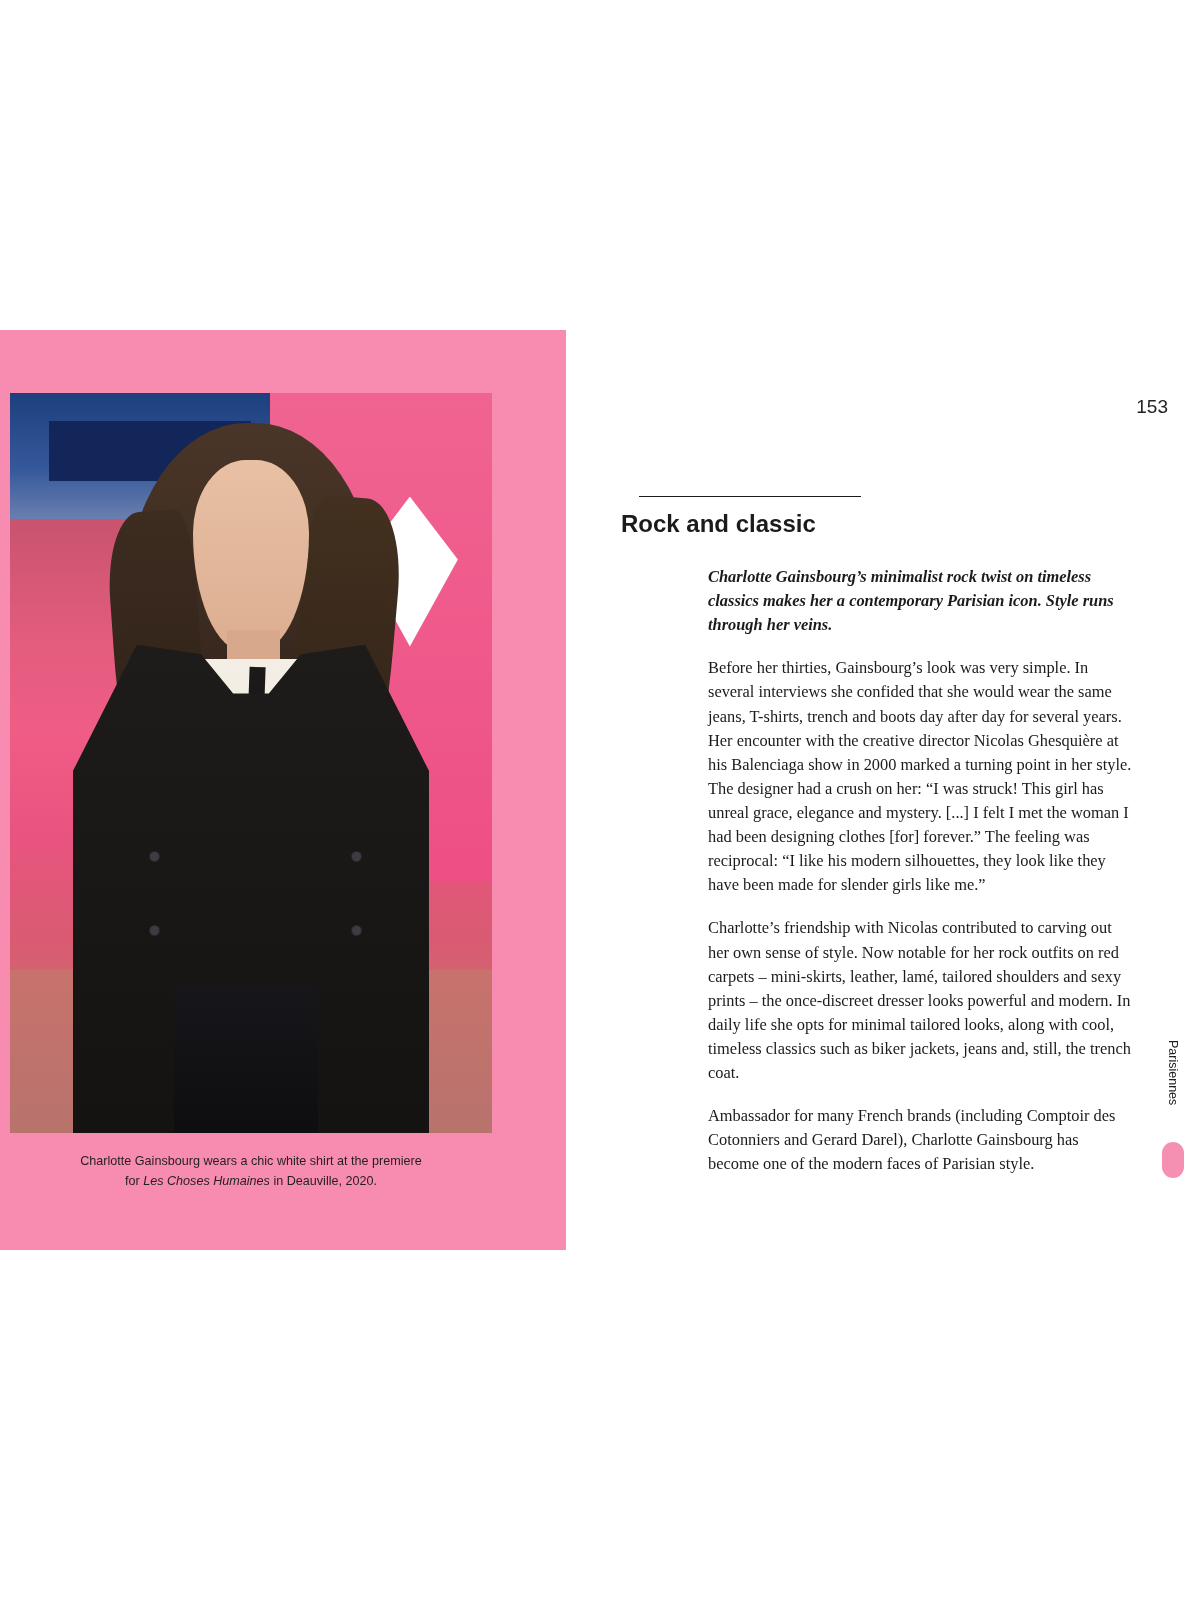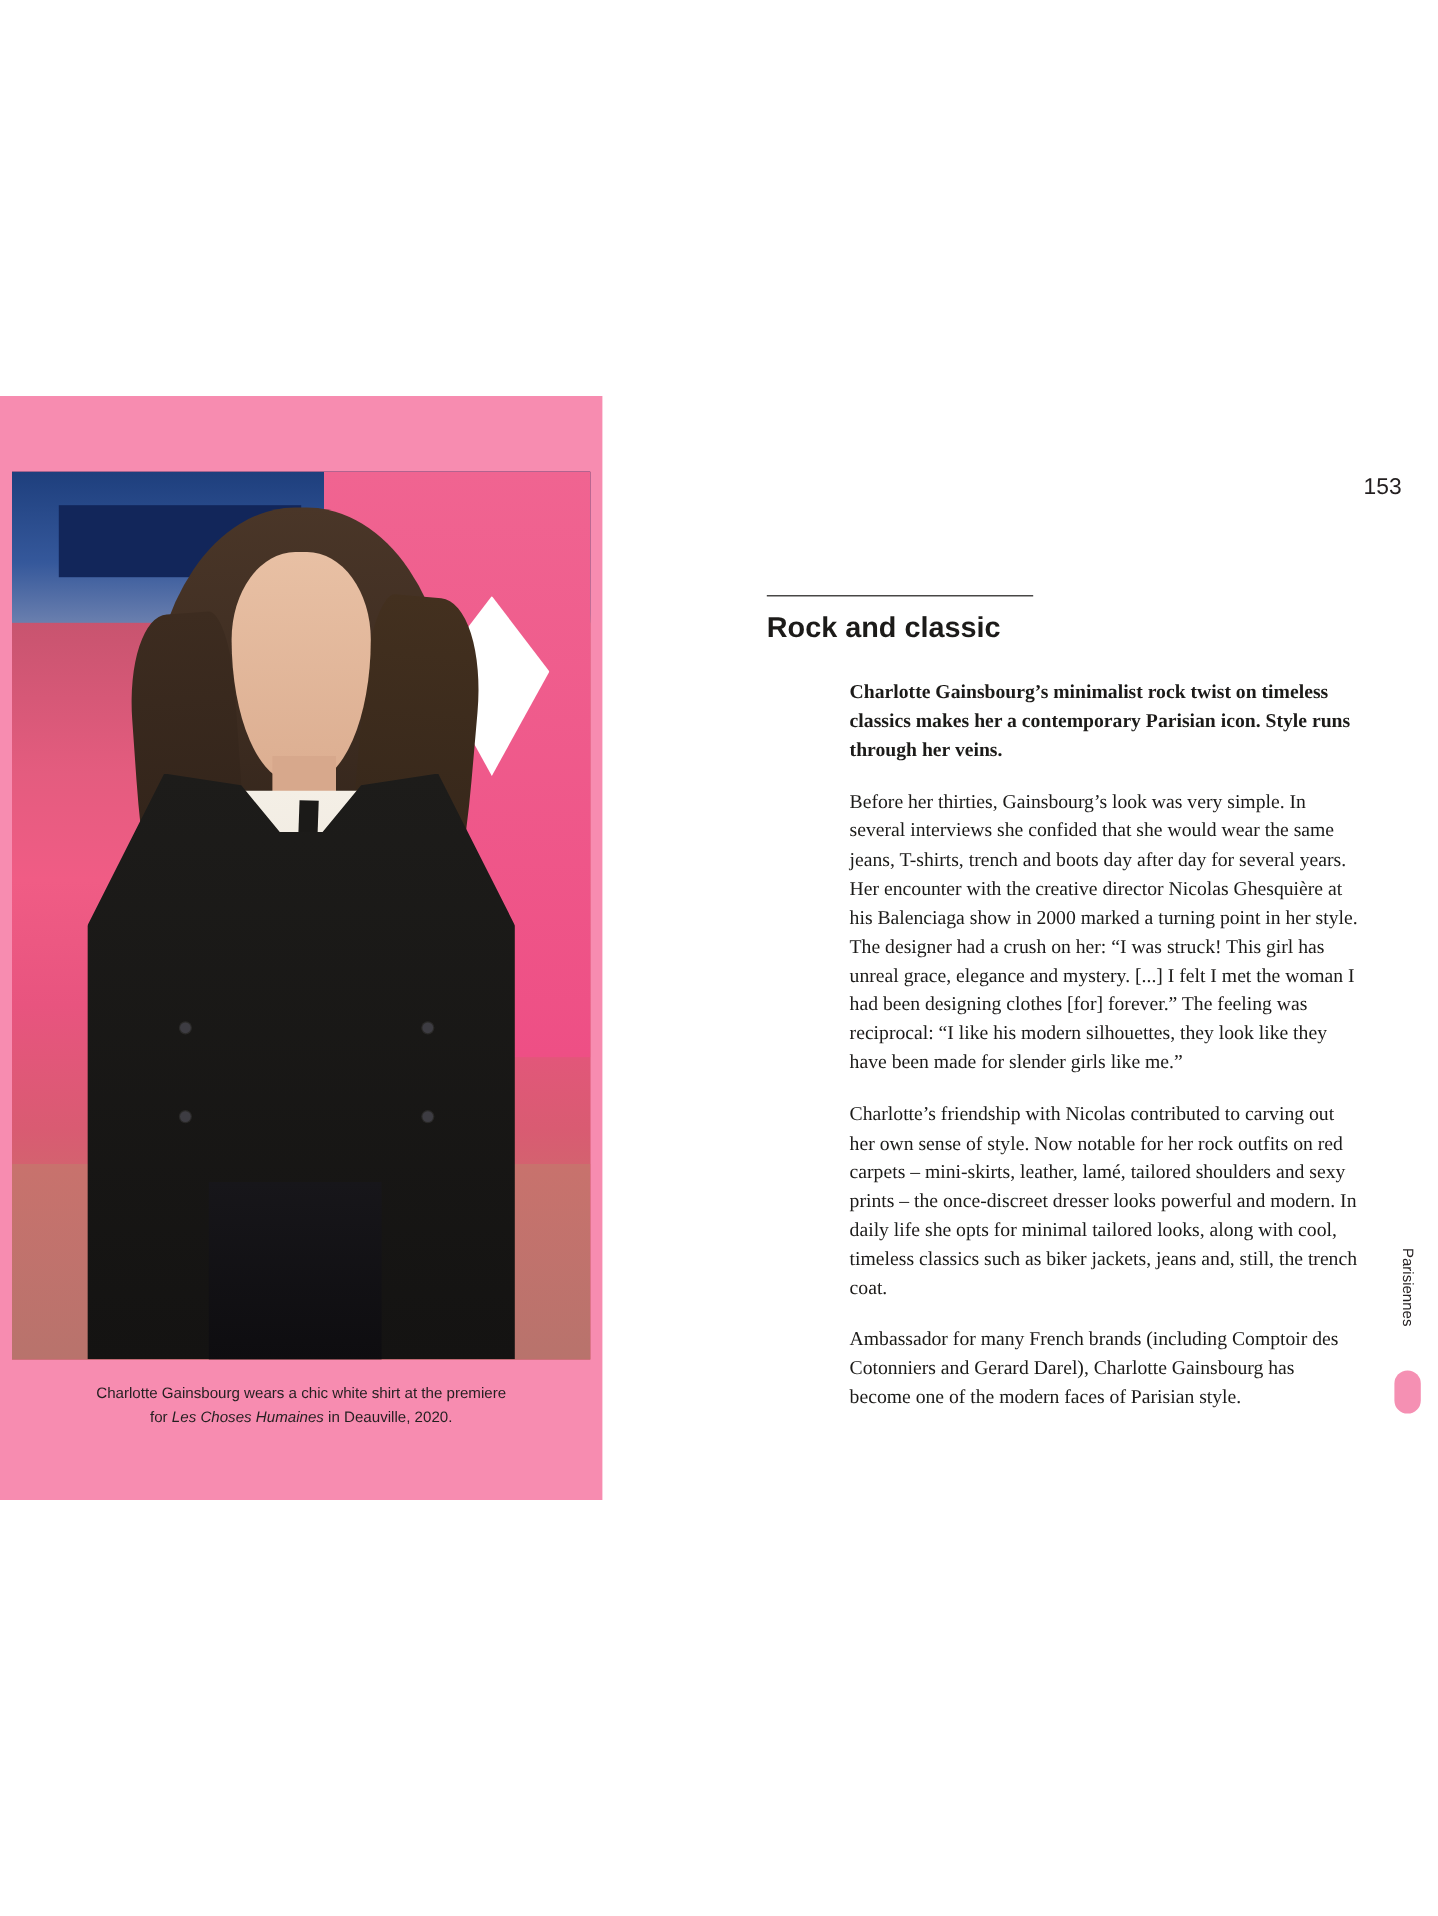--- a/index.html
+++ b/index.html
@@ -13,21 +13,21 @@
     position: relative;
     font-family: "Liberation Sans", sans-serif;
     overflow: hidden;
   }
 
   
   .pink-page {
     position: absolute;
     left: 0;
     top: 330px;
-    width: 502px;
+    width: 566px;
     height: 920px;
     background: #f78cb0;
   }
   .photo-frame {
     position: absolute;
     left: 10px;
     top: 63px;
     width: 482px;
     height: 740px;
     overflow: hidden;
@@ -218,39 +218,39 @@
   .rule {
     position: absolute;
     left: 73px;
     top: 496px;
     width: 222px;
     height: 1px;
     background: #1c1b19;
   }
   .subtitle {
     position: absolute;
-    left: 73px;
+    left: 55px;
     top: 510px;
     font-family: "Liberation Sans", sans-serif;
     font-weight: 700;
     font-size: 24px;
     color: #1c1b19;
   }
   .body-col {
     position: absolute;
     left: 142px;
     top: 565px;
     width: 424px;
     font-family: "Liberation Serif", serif;
     color: #1c1b19;
     font-size: 16.4px;
     line-height: 1.47;
   }
   .body-col p { margin: 0 0 19px 0; }
-  .body-col p.lead { font-weight: 700; }
+  .body-col p.lead { font-weight: 700; font-style: italic; }
 
   .side-tab {
     position: absolute;
     right: 14px;
     top: 1040px;
     width: 20px;
     height: 120px;
     color: #231f20;
     font-size: 12.5px;
     font-family: "Liberation Sans", sans-serif;

